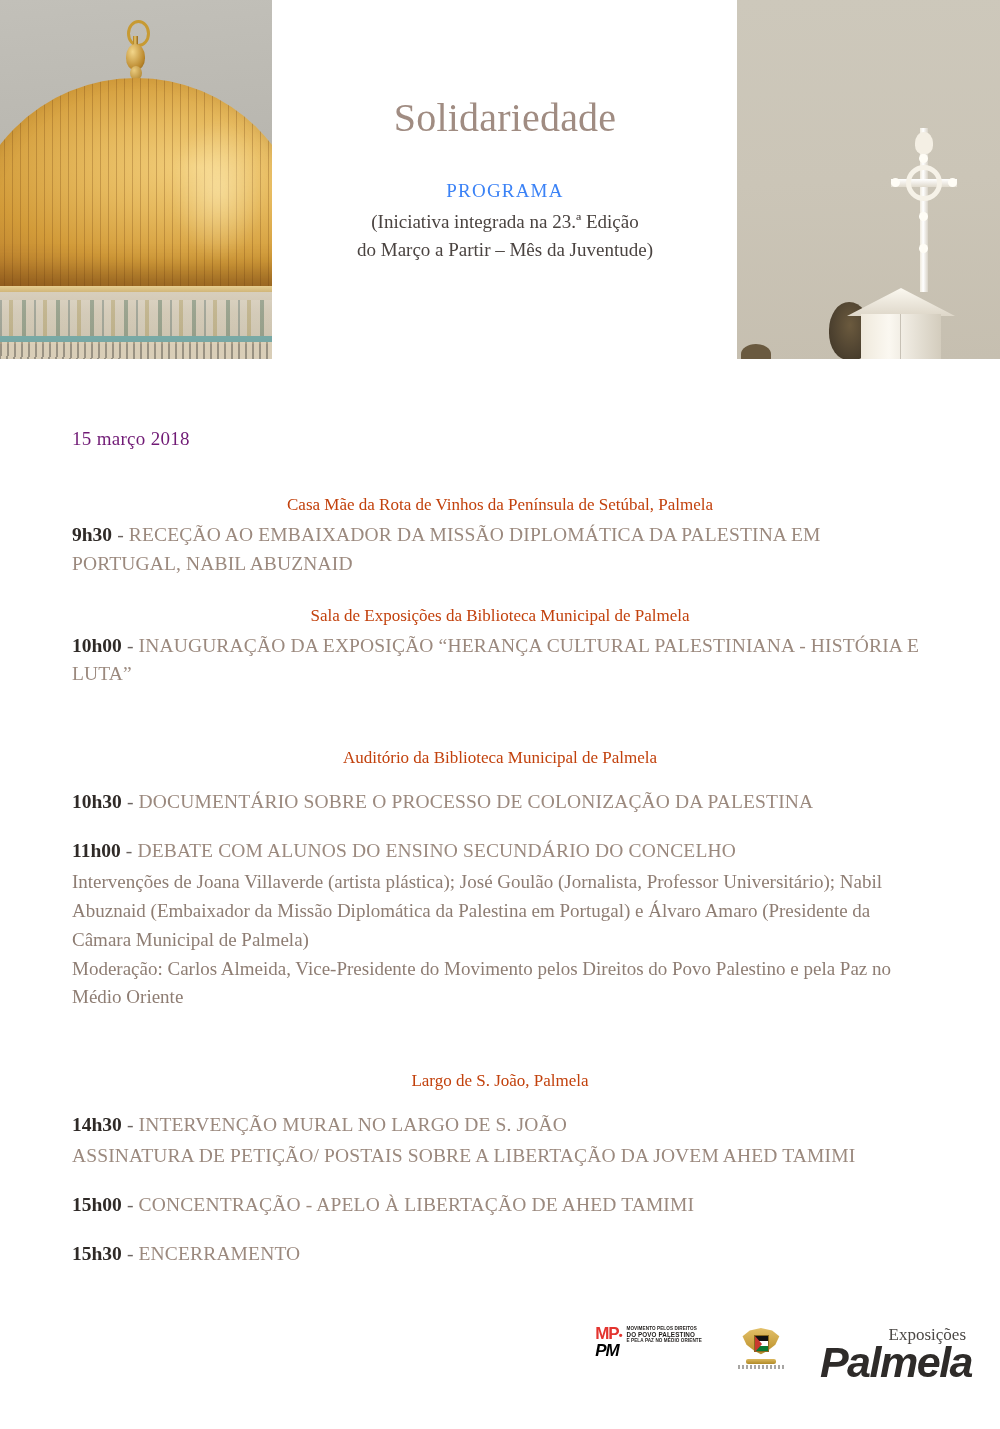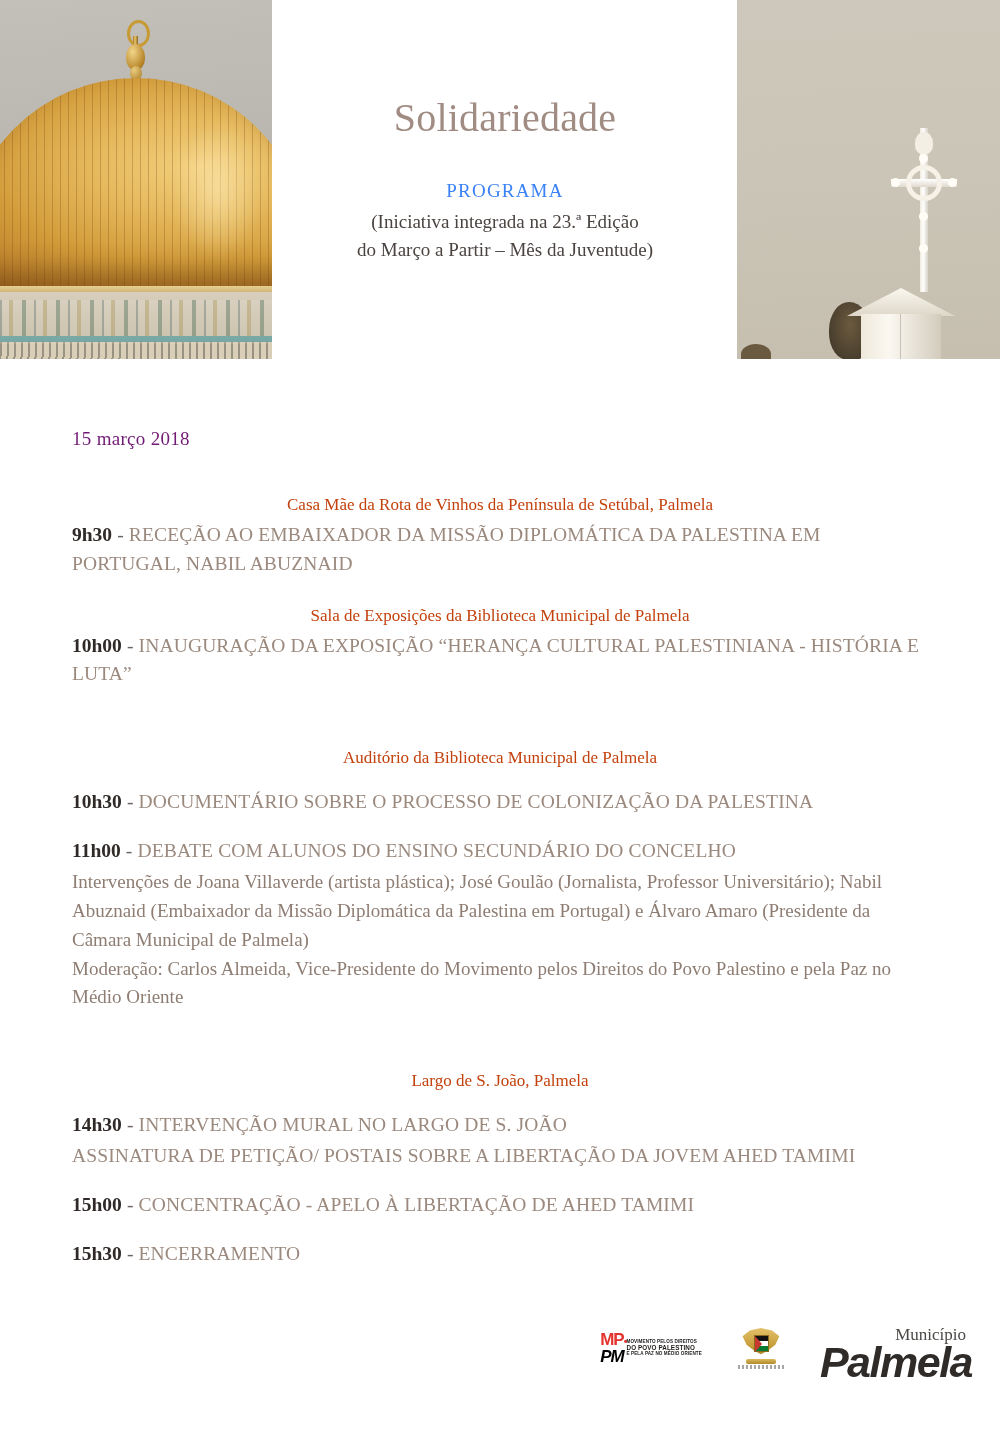--- a/index.html
+++ b/index.html
@@ -331,21 +331,22 @@
   }
   .logo-slot {
     display: flex;
     flex-direction: column;
     align-items: center;
   }
 
   
   .mppm {
     display: flex;
-    align-items: center;
+    align-items: flex-start;
+    gap: 5px;
     height: 44px;
   }
   .mppm-mark {
     font-family: "Liberation Sans", sans-serif;
     font-weight: 700;
     font-size: 17px;
     line-height: 15px;
     letter-spacing: -1px;
   }
   .mppm-mark .mp { color: #e3342f; }
@@ -548,19 +549,19 @@
       <div class="emblem">
         <div class="emblem-body"></div>
         <div class="emblem-shield"></div>
         <div class="emblem-scroll"></div>
         <div class="emblem-caption"></div>
       </div>
     </div>
 
     <div class="logo-slot">
       <div class="palmela">
-        <div class="palmela-municipio">Município</div>
+        <div class="palmela-municipio">Exposições</div>
         <div class="palmela-name">Palmela</div>
       </div>
     </div>
   </div>
 
 </div>
 
 </body></html>

